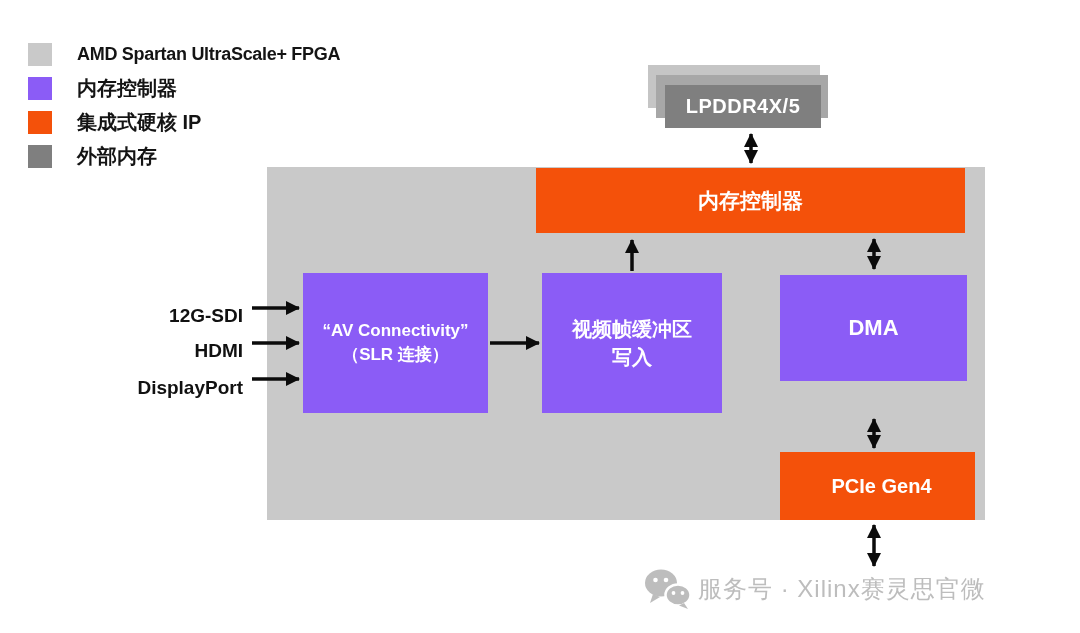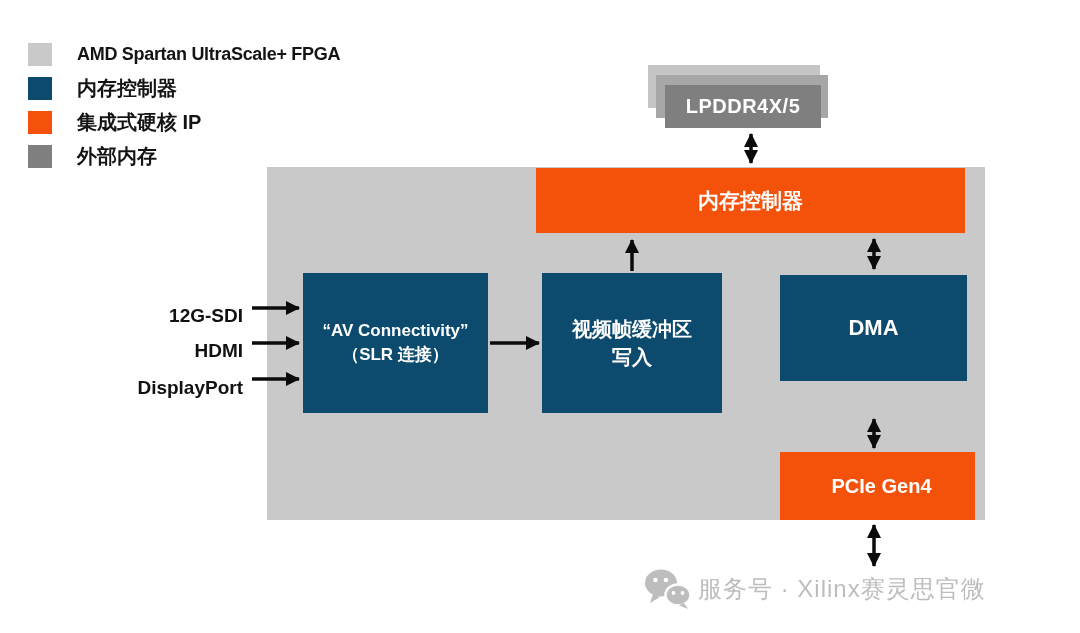--- a/index.html
+++ b/index.html
@@ -5,21 +5,21 @@
   html, body { margin: 0; padding: 0; background: #ffffff; }
   .canvas {
     position: relative;
     width: 1080px;
     height: 633px;
     background: #ffffff;
     overflow: hidden;
     font-family: "Liberation Sans", "DejaVu Sans", sans-serif;
   }
   
-  .teal   { background: #0c4a6e; }
+  .teal   { background: #8b5cf6; }
   .orange { background: #f4510a; }
   .dgray  { background: #7f7f7f; }
   .mgray  { background: #a7a7a7; }
   .lgray  { background: #c9c9c9; }
 
   
   .legend { position: absolute; left: 28px; top: 42px; }
   .legend-row { display: flex; align-items: center; margin-bottom: 10px; height: 24px; }
   .swatch { width: 24px; height: 23px; flex: 0 0 auto; }
   .legend-label {

